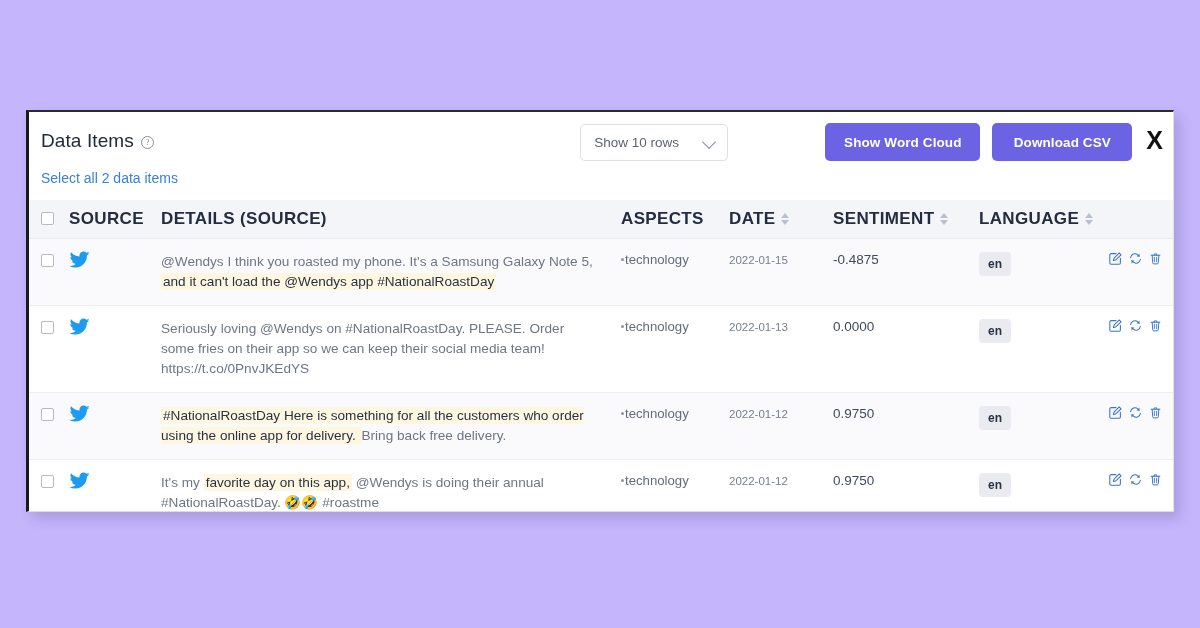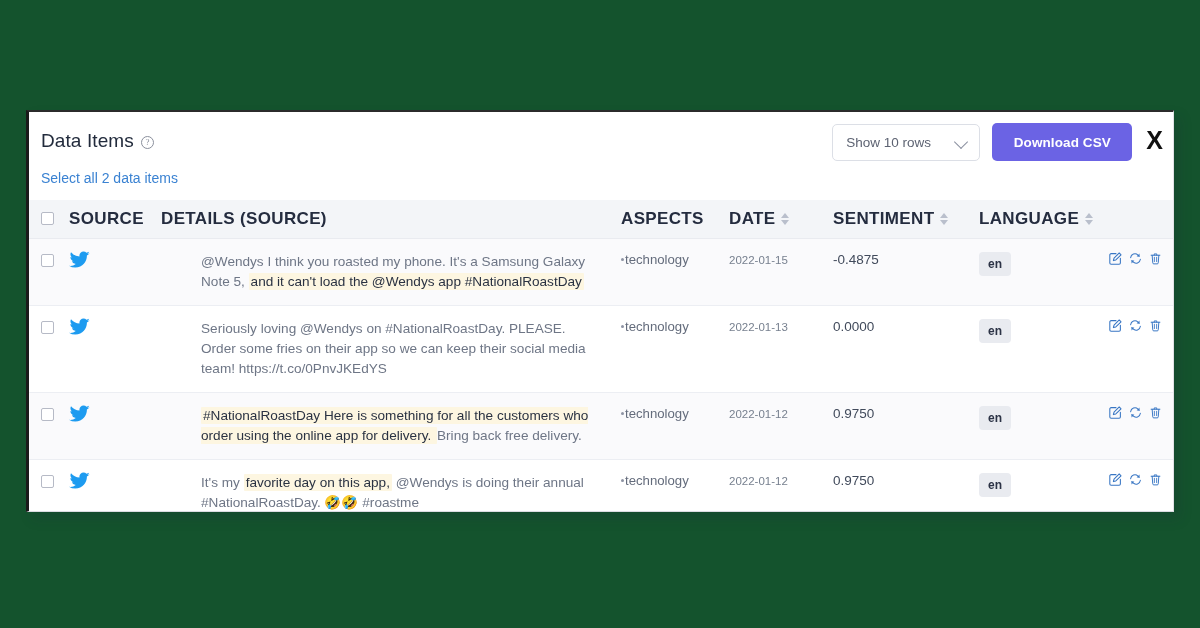--- a/index.html
+++ b/index.html
@@ -8,21 +8,21 @@
     width: 1200px; height: 628px;
     background: #f4f7fa;
     font-family: "Liberation Sans", sans-serif;
     -webkit-font-smoothing: antialiased;
   }
 
   #stage {
     position: relative;
     width: 1200px;
     height: 628px;
-    background: #14532d;
+    background: #c4b5fd;
     overflow: hidden;
   }
 
   
   .card {
     position: absolute;
     left: 26px;
     top: 110px;
     width: 1148px;
     height: 402px;
@@ -202,21 +202,20 @@
   }
   .cb.head { margin-top: 0; }
 
   .tw-bird { display:block; margin-top: -1px; }
 
   .details-cell { padding-right: 22px !important; }
   .chunk-text {
     color: #6e7686;
     line-height: 20px;
     font-size: 13.6px;
-    margin-left: 40px;
   }
   .hl {
     background: #fdf6e1;
     color: #2a3242;
     padding: 1px 2px;
     border-radius: 1px;
   }
 
   .aspect {
     color: #646c7c;
@@ -280,20 +279,21 @@
 
       <div class="select-all">Select all 2 data items</div>
 
       <div class="toolbar">
 
         <div class="rows-select">
           <span class="lbl">Show 10 rows</span>
           <span class="chev"></span>
         </div>
 
+        <button class="btn btn-word-cloud">Show Word Cloud</button>
         <button class="btn btn-csv">Download CSV</button>
 
         <span class="close-x">X</span>
       </div>
     </div>
 
     <table class="dt">
       <colgroup>
         <col class="c-check">
           <col class="c-source">

